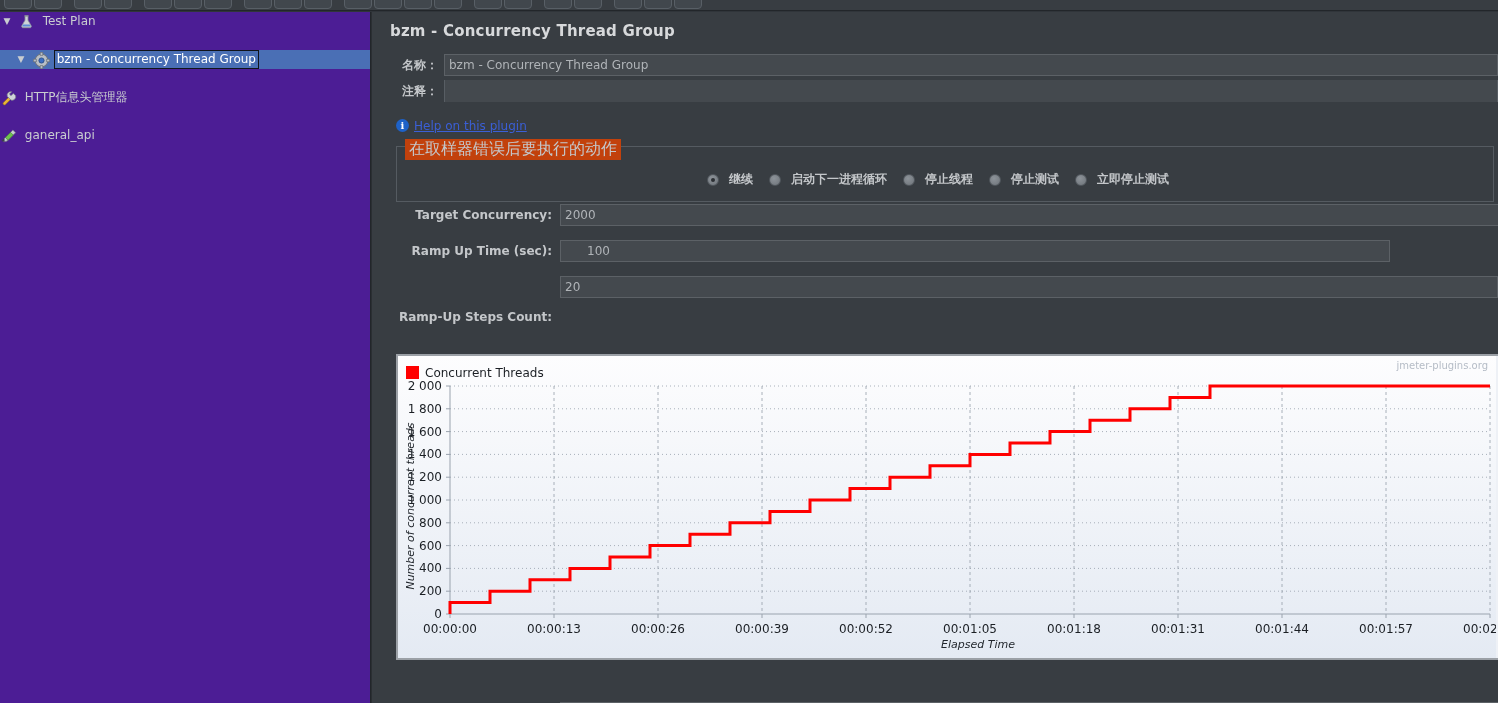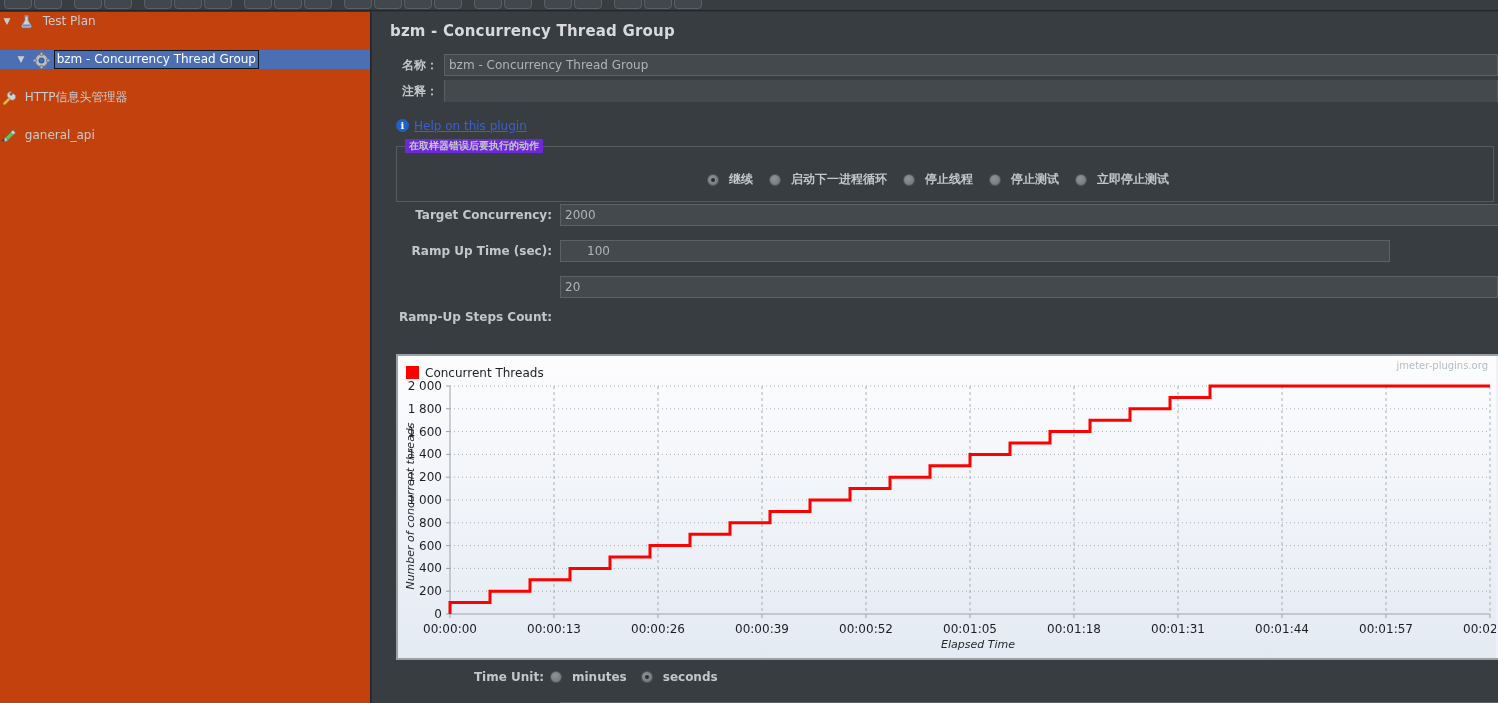--- a/index.html
+++ b/index.html
@@ -27,21 +27,21 @@
     margin-right: 2px;
     background: #41474d;
     border: 1px solid #585f66;
     border-radius: 4px;
   }
   .tb-gap { width: 10px; }
 
   
   #tree-panel {
     position: absolute; left: 0; top: 12px; width: 371px; height: 691px;
-    background: #c2410c;
+    background: #4c1d95;
     border-right: 1px solid #22262a;
     overflow: hidden;
   }
   .tree-row {
     position: relative; height: 19px; line-height: 19px;
     white-space: nowrap; font-size: 12px; color: #c9cdd0;
     padding-left: 0;
   }
   .tree-row.selected { background: #4a6fb5; }
   .tree-row .twisty {
@@ -104,22 +104,22 @@
     color: #3b5fd6; text-decoration: underline; font-size: 12px;
   }
 
   
   #action-group {
     position: absolute; left: 24px; top: 134px; width: 1098px; height: 56px;
     border: 1px solid #555b61;
   }
   #action-group-title {
     position: absolute; left: 8px; top: -8px;
-    background: #6d28d9; padding: 0 4px;
-    font-size: 10px; color: #c4c7ca; font-weight: bold;
+    background: #c2410c; padding: 0 4px;
+    font-size: 16px; color: #c4c7ca; font-weight: normal;
   }
   #action-radios {
     position: absolute; left: 310px; top: 24px;
     display: flex; align-items: center; gap: 16px;
   }
   .radio-item { display: flex; align-items: center; gap: 10px; white-space: nowrap; }
   .radio-dot {
     width: 12px; height: 12px; border-radius: 50%;
     background: radial-gradient(circle at 40% 35%, #8d9399, #6d7379);
     border: 1px solid #51575d;
@@ -405,33 +405,20 @@
             <path d="M52,258 L52,258 L52,246.6 L92,246.6 L92,235.2 L132,235.2 L132,223.8 L172,223.8 L172,212.4 L212,212.4 L212,201 L252,201 L252,189.60000000000002 L292,189.60000000000002 L292,178.2 L332,178.2 L332,166.8 L372,166.8 L372,155.39999999999998 L412,155.39999999999998 L412,144 L452,144 L452,132.6 L492,132.6 L492,121.20000000000002 L532,121.20000000000002 L532,109.79999999999998 L572,109.79999999999998 L572,98.4 L612,98.4 L612,87 L652,87 L652,75.6 L692,75.6 L692,64.20000000000002 L732,64.20000000000002 L732,52.79999999999998 L772,52.79999999999998 L772,41.400000000000006 L812,41.400000000000006 L812,30 L852,30 L852,30 L1092,30 L1092,30" fill="none" stroke="#ff0000" stroke-width="3" stroke-linejoin="miter" stroke-linecap="butt"></path>
           </g>
         <text id="t-xlabel" x="580" y="292" font-size="11" font-style="italic" font-family="DejaVu Sans, sans-serif" fill="#23282e" text-anchor="middle">Elapsed Time</text>
         <text id="t-ylabel" x="16" y="150" font-size="11" font-style="italic" font-family="DejaVu Sans, sans-serif" fill="#23282e" text-anchor="middle" transform="rotate(-90 16 150)">Number of concurrent threads</text>
         <rect id="legend-swatch" x="8" y="10" width="13" height="13" fill="#ff0000"></rect>
         <text id="legend-text" x="27" y="21" font-size="12" font-family="DejaVu Sans, sans-serif" fill="#1b1f24">Concurrent Threads</text>
         <text id="watermark" x="1090" y="13" font-size="10" text-anchor="end" font-family="DejaVu Sans, sans-serif" fill="#b5bcc6">jmeter-plugins.org</text>
       </svg>
     </div>
 
-    <div id="timeunit-row">
-      <div class="field-label" style="left:0; top:0; width:172px;">Time Unit:</div>
-      <div id="timeunit-radios">
-        <div class="radio-item">
-          <span class="radio-dot"></span>
-          <span class="radio-label en">minutes</span>
-        </div>
-        <div class="radio-item">
-          <span class="radio-dot on"></span>
-          <span class="radio-label en">seconds</span>
-        </div>
-      </div>
-    </div>
 
     <div id="clip-row">
       <div class="field-label" style="left:0; top:0; width:180px;">Thread Iterations Limit:</div>
       <div class="field-input" style="left:188px; top:0; width:938px;"></div>
     </div>
 
   </div>
 </div>
 
 </body></html>

